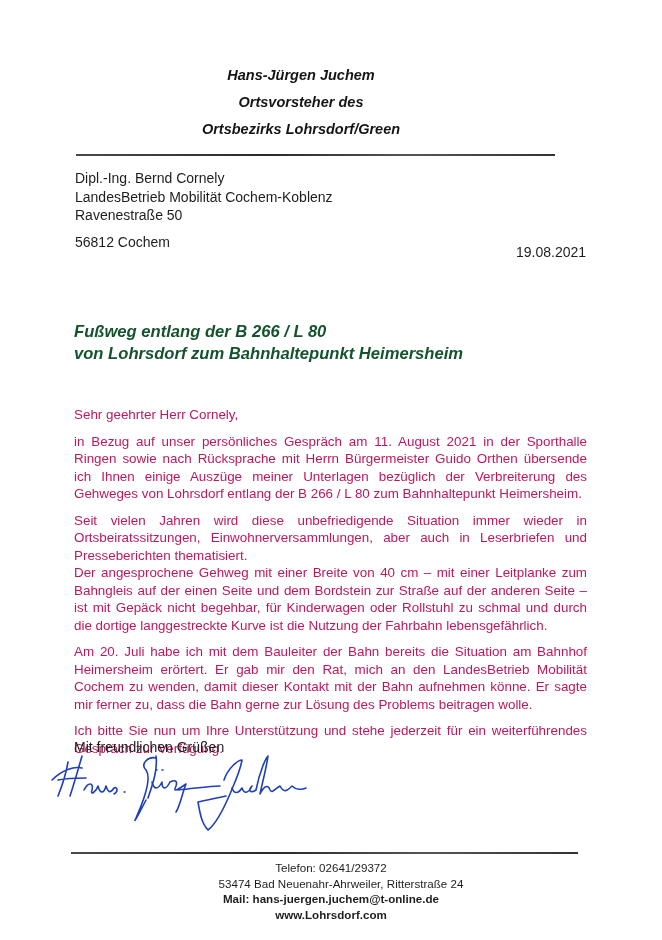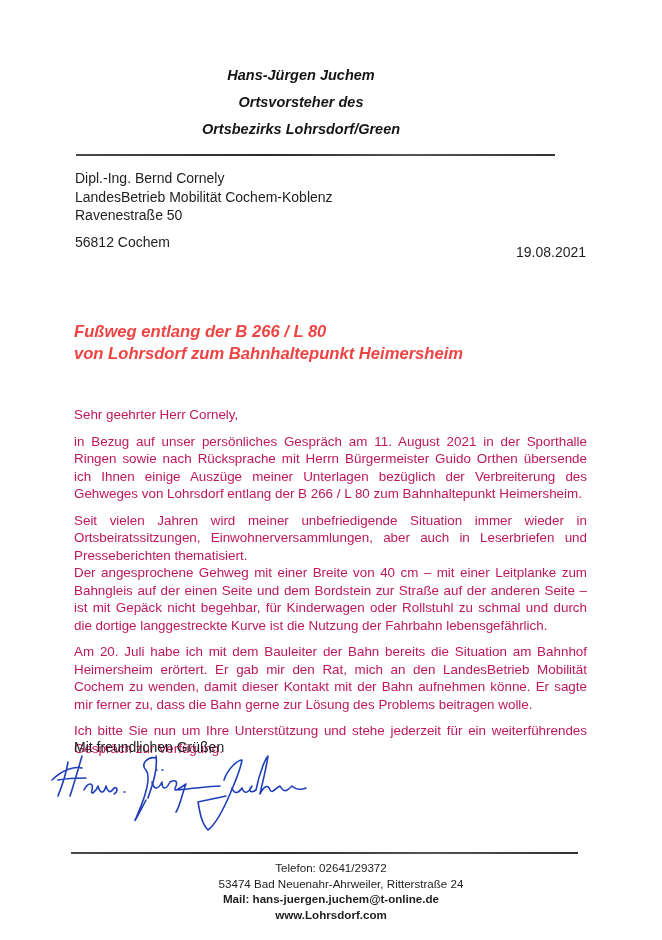--- a/index.html
+++ b/index.html
@@ -55,21 +55,21 @@
       font-size: 14px;
       color: #1e1e1e;
     }
     .subject {
       position: absolute;
       left: 74px; top: 321px;
       font-size: 16.6px;
       line-height: 22px;
       font-weight: bold;
       font-style: italic;
-      color: #ef4444;
+      color: #14532d;
     }
     .body-text {
       position: absolute;
       left: 74px; top: 406px;
       width: 513px;
       font-size: 13.4px;
       line-height: 17.5px;
       color: #be185d;
     }
     .body-text p {
@@ -129,21 +129,21 @@
   <div class="date">19.08.2021</div>
 
   <div class="subject">
     <div>Fußweg entlang der B 266 / L 80</div>
     <div>von Lohrsdorf zum Bahnhaltepunkt Heimersheim</div>
   </div>
 
   <div class="body-text">
     <p class="salutation">Sehr geehrter Herr Cornely,</p>
     <p class="last-line-left">in Bezug auf unser persönliches Gespräch am 11. August 2021 in der Sporthalle Ringen sowie nach Rücksprache mit Herrn Bürgermeister Guido Orthen übersende ich Ihnen einige Auszüge meiner Unterlagen bezüglich der Verbreiterung des Gehweges von Lohrsdorf entlang der B 266 / L 80 zum Bahnhaltepunkt Heimersheim.</p>
-    <p class="last-line-left gap">Seit vielen Jahren wird meiner unbefriedigende Situation immer wieder in Ortsbeiratssitzungen, Einwohnerversammlungen, aber auch in Leserbriefen und Presseberichten thematisiert.</p>
+    <p class="last-line-left gap">Seit vielen Jahren wird diese unbefriedigende Situation immer wieder in Ortsbeiratssitzungen, Einwohnerversammlungen, aber auch in Leserbriefen und Presseberichten thematisiert.</p>
     <p class="last-line-left">Der angesprochene Gehweg mit einer Breite von 40 cm – mit einer Leitplanke zum Bahngleis auf der einen Seite und dem Bordstein zur Straße auf der anderen Seite – ist mit Gepäck nicht begehbar, für Kinderwagen oder Rollstuhl zu schmal und durch die dortige langgestreckte Kurve ist die Nutzung der Fahrbahn lebensgefährlich.</p>
     <p class="last-line-left gap">Am 20. Juli habe ich mit dem Bauleiter der Bahn bereits die Situation am Bahnhof Heimersheim erörtert. Er gab mir den Rat, mich an den LandesBetrieb Mobilität Cochem zu wenden, damit dieser Kontakt mit der Bahn aufnehmen könne. Er sagte mir ferner zu, dass die Bahn gerne zur Lösung des Problems beitragen wolle.</p>
     <p class="last-line-left gap">Ich bitte Sie nun um Ihre Unterstützung und stehe jederzeit für ein weiterführendes Gespräch zur Verfügung.</p>
   </div>
 
   <div class="closing">Mit freundlichen Grüßen</div>
 
   <svg class="signature" viewBox="0 0 260 90" fill="none" stroke="#1f3fb8" stroke-width="1.6" stroke-linecap="round" stroke-linejoin="round">
 
     <path d="M4 30 C 14 20, 26 16, 34 18 M20 12 C 18 24, 14 36, 10 46 M34 6 C 30 20, 26 34, 22 46 M10 30 C 20 28, 30 28, 38 28"></path>

